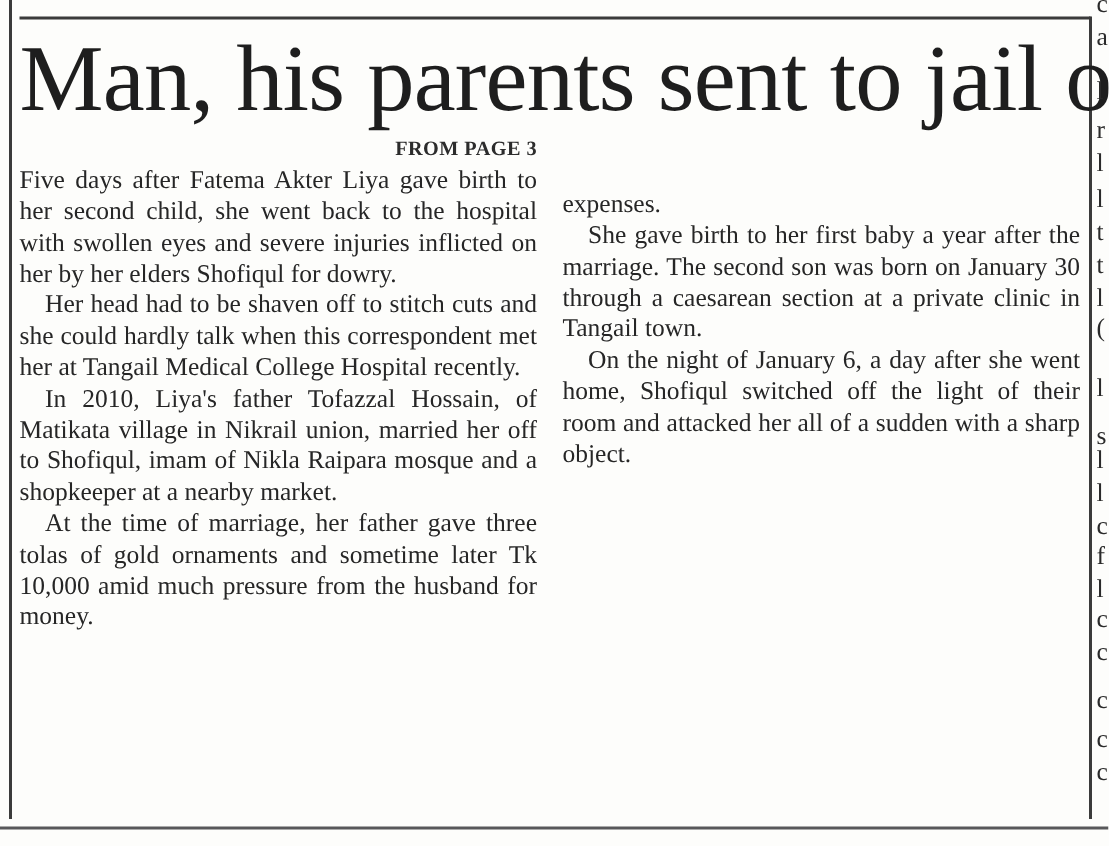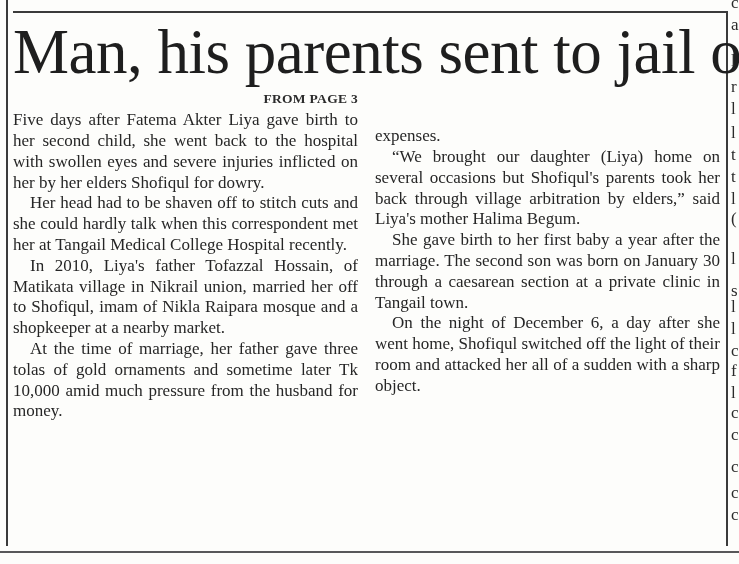--- a/index.html
+++ b/index.html
@@ -85,23 +85,22 @@
       <div id="col-left-paras">
           <p class="para">Five days after Fatema Akter Liya gave birth to her second child, she went back to the hospital with swollen eyes and severe injuries inflicted on her by her elders Shofiqul for dowry.</p>
           <p class="para ind">Her head had to be shaven off to stitch cuts and she could hardly talk when this correspondent met her at Tangail Medical College Hospital recently.</p>
           <p class="para ind">In 2010, Liya's father Tofazzal Hossain, of Matikata village in Nikrail union, married her off to Shofiqul, imam of Nikla Raipara mosque and a shopkeeper at a nearby market.</p>
           <p class="para ind">At the time of marriage, her father gave three tolas of gold ornaments and sometime later Tk 10,000 amid much pressure from the husband for money.</p>
         </div>
     </div>
     <div class="col col-right">
       <div id="col-right-paras">
           <p class="para">expenses.</p>
-          <p class="para ind">“We brought our daughter (Liya) home on several occasions but Shofiqul's parents took her back through village arbitration by elders,” said Liya's mother Halima Begum.</p>
           <p class="para ind">She gave birth to her first baby a year after the marriage. The second son was born on January 30 through a caesarean section at a private clinic in Tangail town.</p>
-          <p class="para ind">On the night of December 6, a day after she went home, Shofiqul switched off the light of their room and attacked her all of a sudden with a sharp object.</p>
+          <p class="para ind">On the night of January 6, a day after she went home, Shofiqul switched off the light of their room and attacked her all of a sudden with a sharp object.</p>
         </div>
     </div>
   </div>
 </div>
 
 <div id="edge-strip">
     <span class="frag" style="top: -6px;">c</span>
     <span class="frag" style="top: 16px;">a</span>
     <span class="frag" style="top: 52px;">l</span>
     <span class="frag" style="top: 78px;">r</span>

